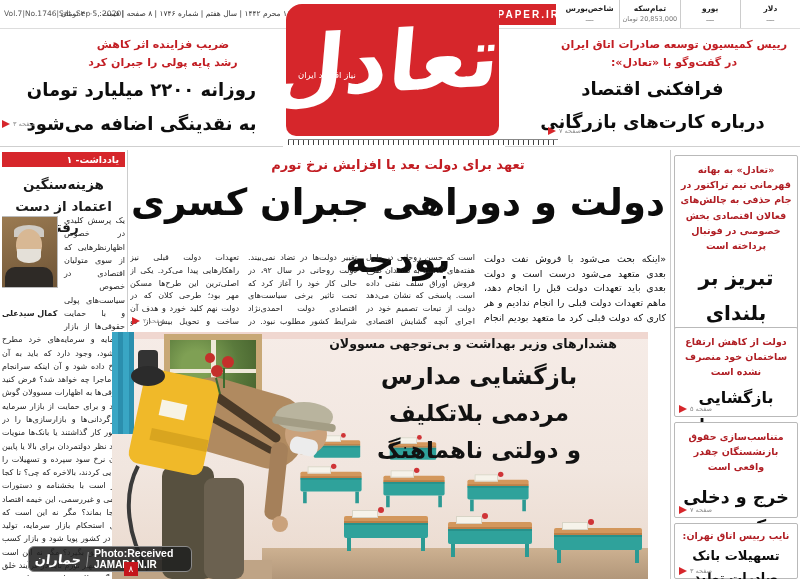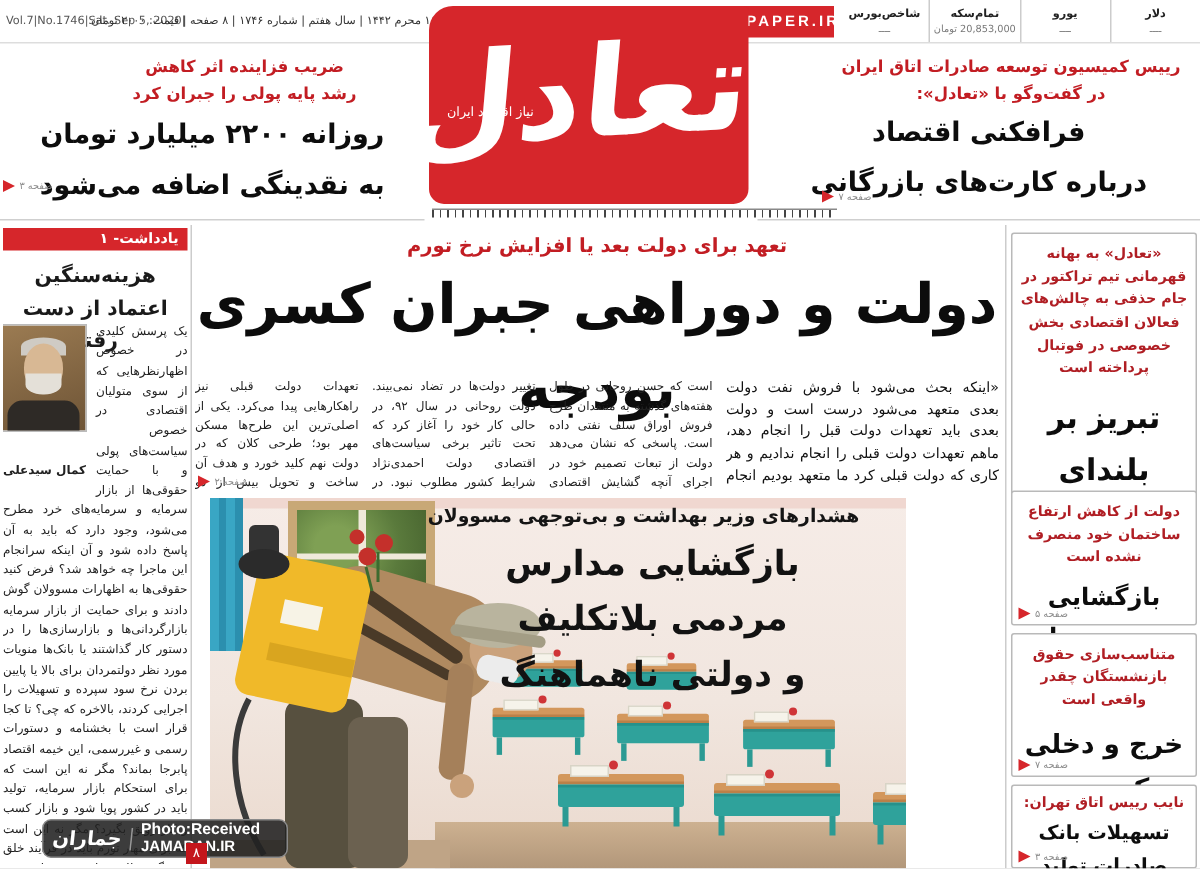--- a/index.html
+++ b/index.html
@@ -88,21 +88,21 @@
   .lead-kicker{left:130px;top:157px;width:536px;text-align:center;font-size:13px;
                font-weight:bold;color:#c21d23;direction:rtl;}
   .lead-headline{left:130px;top:174px;width:536px;text-align:center;font-size:37px;
                  font-weight:bold;color:#0c0c0c;direction:rtl;line-height:1.55;}
   .lead-cols{left:130px;top:252px;width:536px;height:76px;display:flex;gap:9px;direction:rtl;}
   .lead-col{flex:1;font-size:8px;line-height:1.6;text-align:justify;color:#222;overflow:hidden;direction:rtl;}
   .lead-col.quote{flex:0 0 182px;font-size:9.5px;line-height:1.55;color:#111;}
   .lead-marker{left:132px;top:317px;}
 
   
-  .photo{left:140px;top:332px;width:464px;height:247px;overflow:hidden;
+  .photo{left:112px;top:332px;width:536px;height:247px;overflow:hidden;
          background:linear-gradient(180deg,#f6ece7 0%,#f1e6df 55%,#ead9cd 100%);}
   .ph-top{position:absolute;left:0;top:0;width:100%;height:7px;background:#f0d7d0;}
   .curtain{position:absolute;left:0;top:0;width:22px;height:102px;
            background:repeating-linear-gradient(90deg,#39a6c4 0 6px,#2b8fae 6px 11px);}
   .window{position:absolute;left:52px;top:2px;width:86px;height:62px;border:6px solid #c8a876;
           background:radial-gradient(circle at 30% 40%,#7fa054 0 20%,#5a7a3c 60%,#46622e 100%);}
   .win-v{position:absolute;left:50%;top:0;width:5px;height:100%;margin-left:-2px;background:#efe9da;}
   .win-h{position:absolute;left:0;top:50%;width:100%;height:4px;margin-top:-2px;background:#efe9da;}
   .sill{position:absolute;left:46px;top:66px;width:98px;height:6px;background:#d9c19a;}
   .floor{position:absolute;left:150px;top:216px;width:386px;height:31px;

